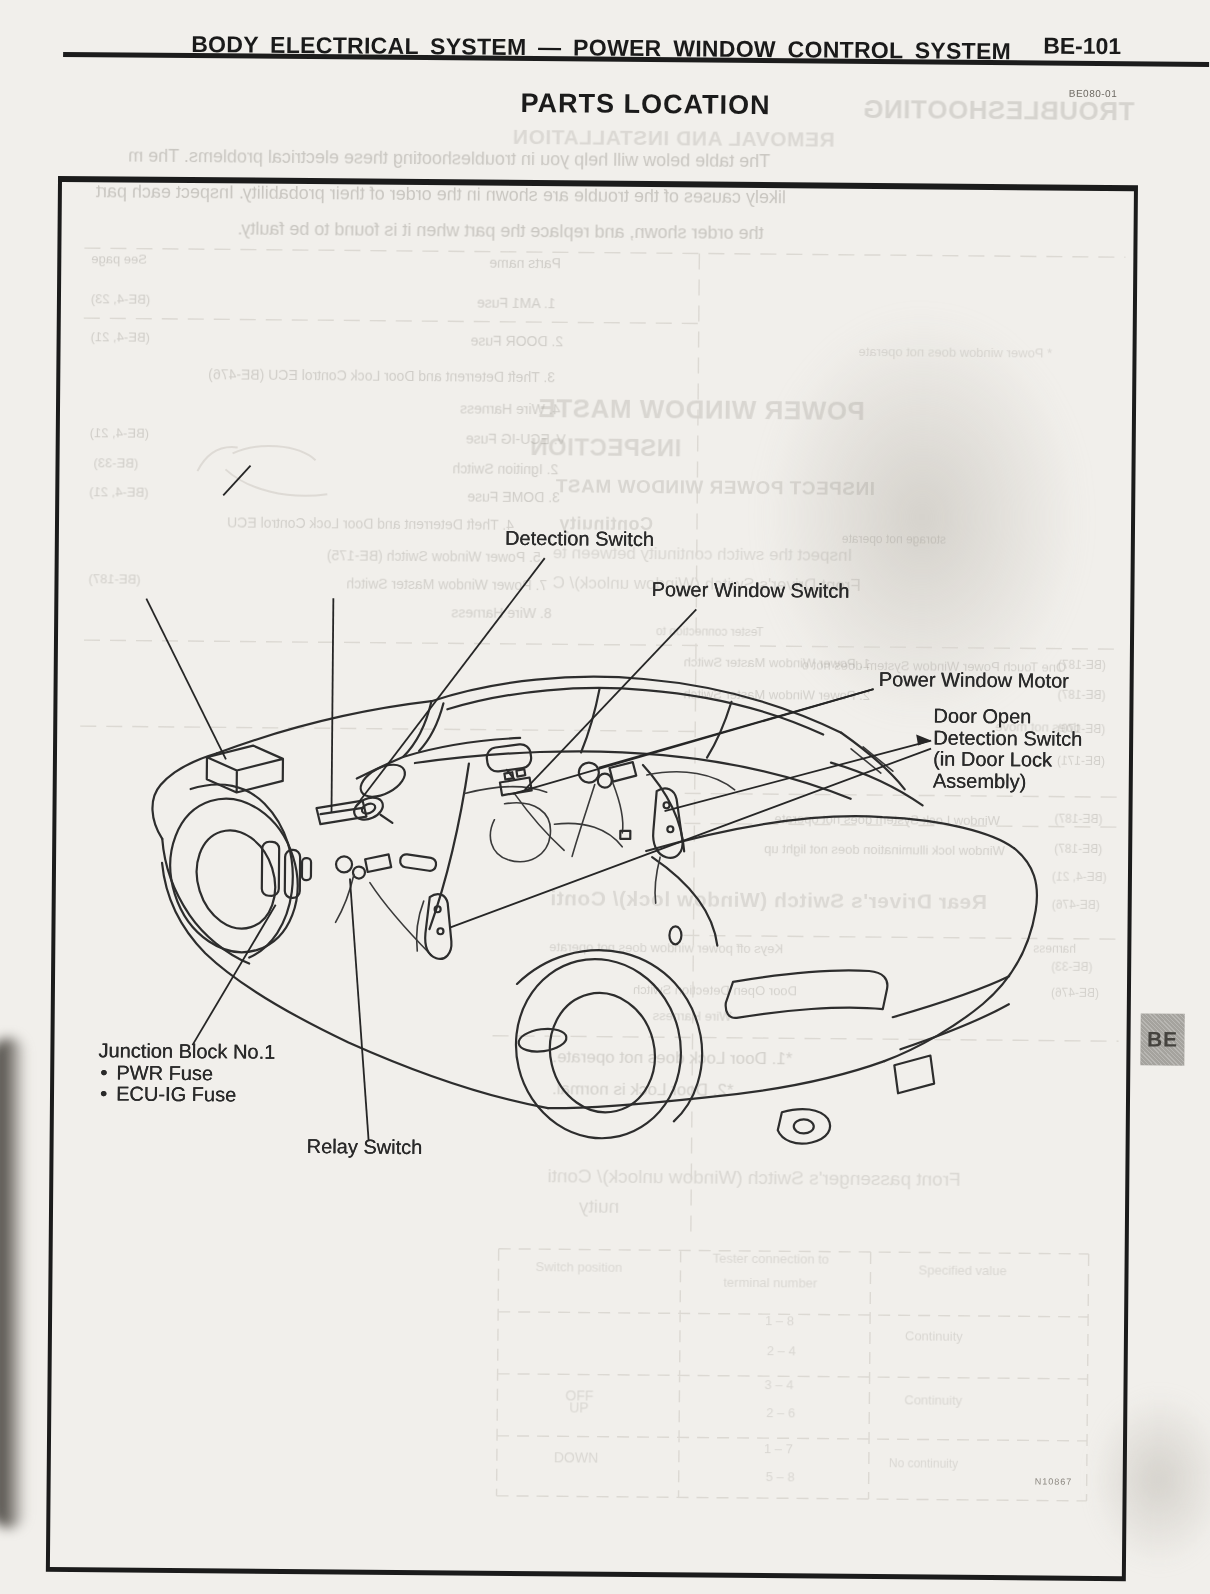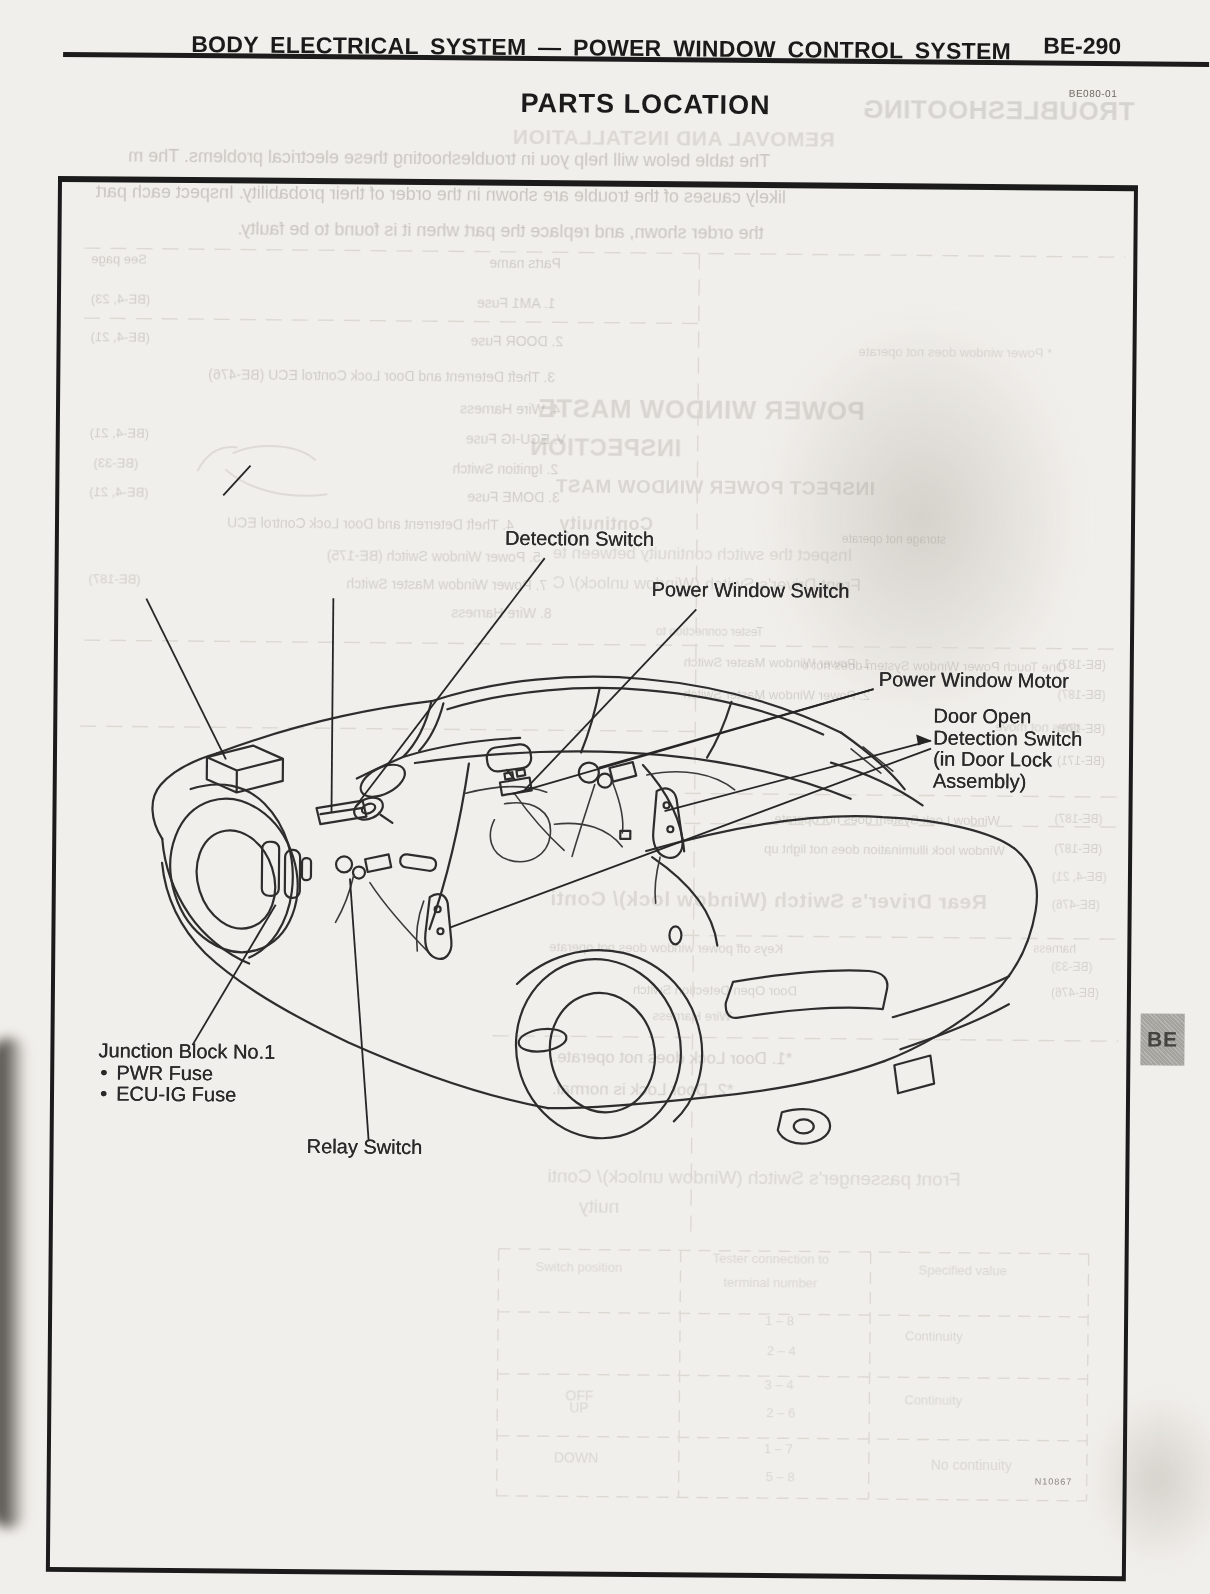--- a/index.html
+++ b/index.html
@@ -53,21 +53,21 @@
 </head>
 <body>
 
 <div class="page">
   <div class="tilt">
 
     <div class="smudge a"></div>
     <div class="smudge b"></div>
 
     <div class="hdr-title">BODY ELECTRICAL SYSTEM — POWER WINDOW CONTROL SYSTEM</div>
-    <div class="hdr-page">BE-290</div>
+    <div class="hdr-page">BE-101</div>
     <div class="hdr-rule"></div>
     <div class="sec-code">BE080-01</div>
     <div class="pg-title">PARTS LOCATION</div>
 
     <div class="figbox"></div>
 
     <div id="ghost-layer">
         <div class="ghost mir gb" style="left: 862px; top: 88px; font-size: 26px; opacity: 0.22;">TROUBLESHOOTING</div>
         <div class="ghost mir gb" style="left: 512px; top: 121px; font-size: 21px; opacity: 0.18;">REMOVAL AND INSTALLATION</div>
         <div class="ghost mir" style="left: 128px; top: 146px; font-size: 18px; opacity: 0.34;">The table below will help you in troubleshooting these electrical problems. The m</div>
@@ -134,21 +134,21 @@
         <div class="ghost" style="left: 775px; top: 1308px; font-size: 13px; opacity: 0.2;">1 – 8</div>
         <div class="ghost" style="left: 777px; top: 1338px; font-size: 13px; opacity: 0.2;">2 – 4</div>
         <div class="ghost" style="left: 915px; top: 1322px; font-size: 13px; opacity: 0.2;">Continuity</div>
         <div class="ghost" style="left: 576px; top: 1384px; font-size: 14px; opacity: 0.2;">OFF</div>
         <div class="ghost" style="left: 775px; top: 1372px; font-size: 13px; opacity: 0.2;">3 – 4</div>
         <div class="ghost" style="left: 777px; top: 1400px; font-size: 13px; opacity: 0.2;">2 – 6</div>
         <div class="ghost" style="left: 915px; top: 1386px; font-size: 13px; opacity: 0.2;">Continuity</div>
         <div class="ghost" style="left: 565px; top: 1446px; font-size: 14px; opacity: 0.2;">DOWN</div>
         <div class="ghost" style="left: 775px; top: 1436px; font-size: 13px; opacity: 0.2;">1 – 7</div>
         <div class="ghost" style="left: 777px; top: 1464px; font-size: 13px; opacity: 0.2;">5 – 8</div>
-        <div class="ghost" style="left: 942px; top: 1450px; font-size: 14px; opacity: 0.2;">No continuity</div>
+        <div class="ghost" style="left: 900px; top: 1450px; font-size: 12px; opacity: 0.2;">No continuity</div>
       </div>
 
     <svg width="1210" height="1594" viewBox="0 0 1210 1594">
 
       <g>
         <path class="grule" stroke-dasharray="16 10" d="M85,248 H1126 M85,318 H700 M88,640 H1126 M85,726 H700
           M690,788 H1126 M690,818 H1126 M690,930 H1126 M500,1032 H1126 M700,248 V1230"></path>
         <path class="grule" stroke-dasharray="12 8" d="M508,1245 H1098 M508,1308 H1098 M508,1370 H1098 M508,1432 H1098 M508,1492 H1098
           M508,1245 V1492 M690,1245 V1492 M880,1245 V1492 M1098,1245 V1492"></path>
         <path class="gsketch" d="M235,452 C260,440 300,442 318,458 M228,468 C250,488 290,498 330,492 M200,470 C210,450 224,444 240,446"></path>

